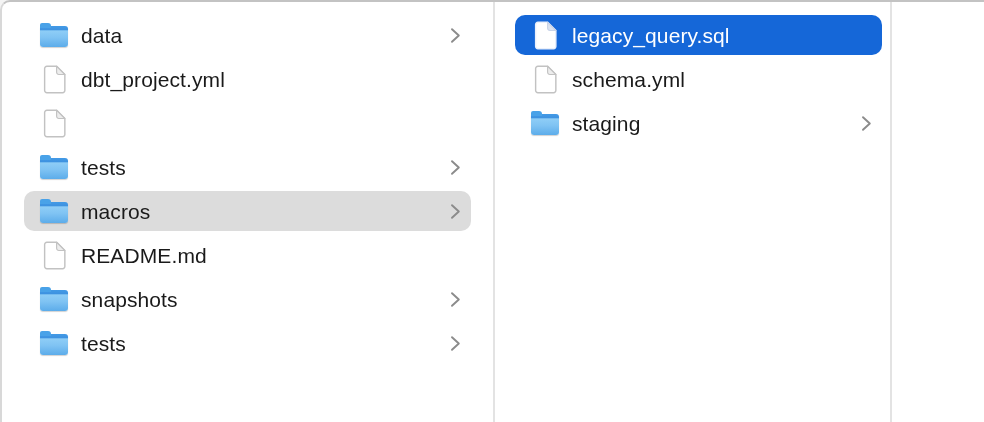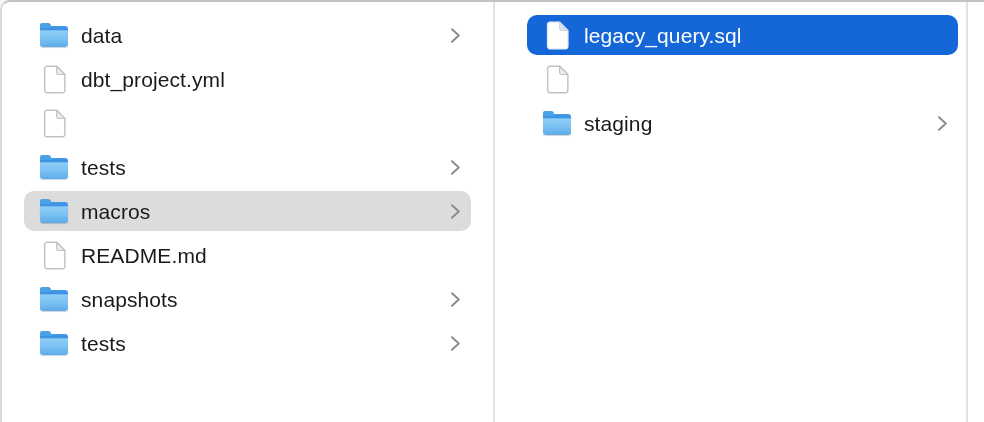--- a/index.html
+++ b/index.html
@@ -26,21 +26,21 @@
     border-left: 2px solid #d8d8d8;
     border-top-left-radius: 10px;
     display: flex;
     align-items: center;
   }
   .column {
     padding-top: 11px;
     height: 100%;
   }
   .col1 { width: 493px; border-right: 2px solid var(--divider); }
-  .col2 { width: 473px; border-right: 2px solid var(--divider); padding-left: 12px; }
+  .col2 { width: 397px; border-right: 2px solid var(--divider); }
   .col3 { flex: 1; }
 
   .row {
     position: relative;
     height: 44px;
     display: flex;
     align-items: center;
     margin: 0 22px;
     padding: 0 10px 0 16px;
     color: var(--row-text);
@@ -225,20 +225,21 @@
     </svg>
   </div>
       <div class="row">
     <span class="icon-slot">
 
       <svg class="file-icon" viewBox="0 0 24 30" width="23" height="29" aria-hidden="true">
         <path class="page" d="M4 1.2 H14.2 L22.8 9.8 V26.5 A2.3 2.3 0 0 1 20.5 28.8 H4 A2.3 2.3 0 0 1 1.7 26.5 V3.5 A2.3 2.3 0 0 1 4 1.2 Z"></path>
         <path class="fold" d="M14.2 1.2 V7.5 A2.3 2.3 0 0 0 16.5 9.8 H22.8 Z"></path>
       </svg>
     </span>
+    <span class="label">schema.yml</span>
     <svg class="chevron" viewBox="0 0 11 17" width="11" height="17" aria-hidden="true" style="visibility: hidden;">
       <path d="M2 2.2 L8.8 8.5 L2 14.8"></path>
     </svg>
   </div>
       <div class="row">
     <span class="icon-slot">
       <span class="folder-icon"></span>
 
     </span>
     <span class="label">staging</span>

